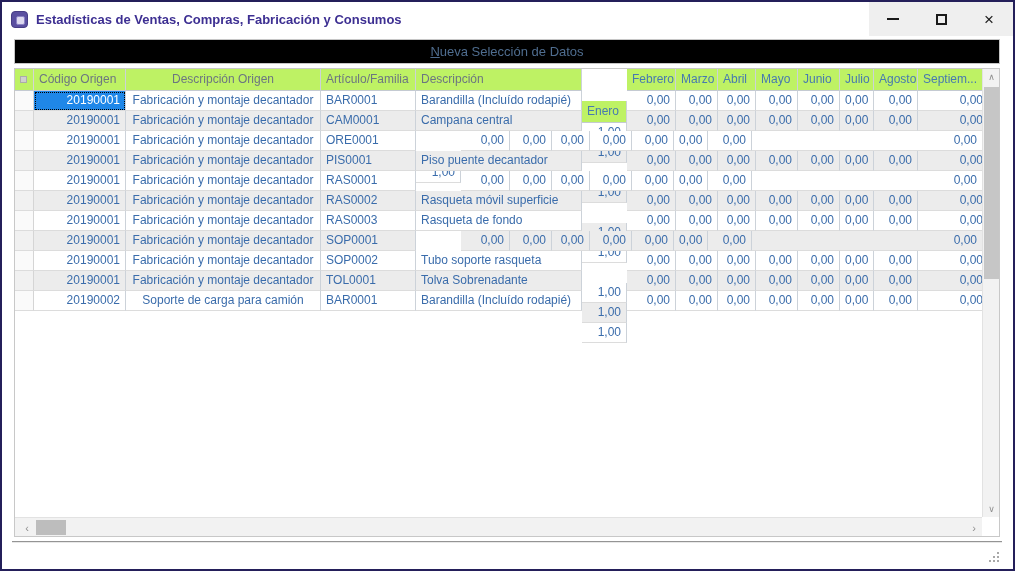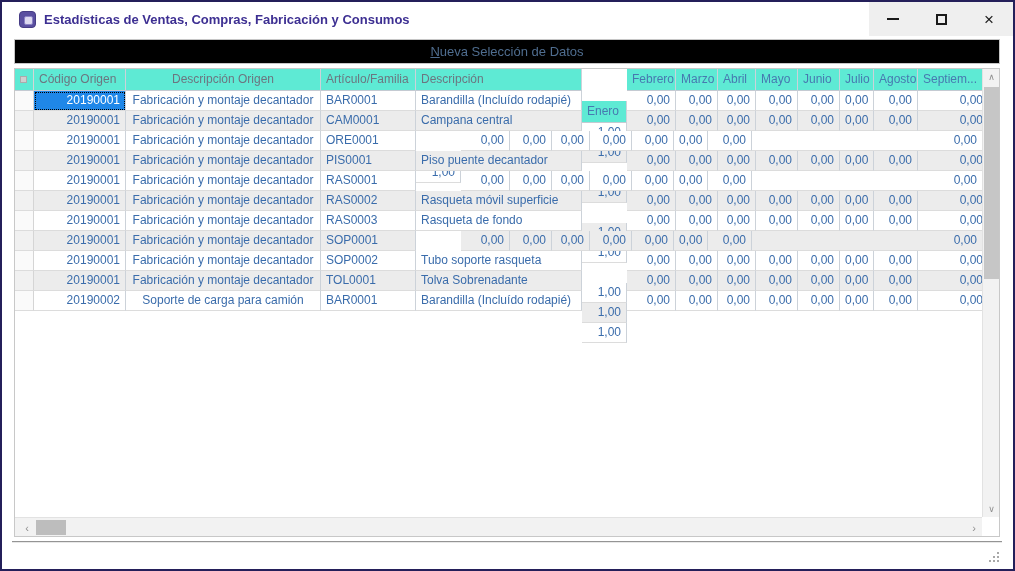--- a/index.html
+++ b/index.html
@@ -10,21 +10,21 @@
     position: relative;
     width: 1015px; height: 571px;
     border: 2px solid #241f5a;
     background: #fff;
     overflow: hidden;
   }
 
   
   .titlebar {
     display: flex; align-items: center;
-    height: 34px; background: #fff; padding-left: 17px;
+    height: 34px; background: #fff; padding-left: 9px;
   }
   .app-icon {
     width: 17px; height: 17px; border-radius: 4px;
     background: #5a4fa0; position: relative; flex: 0 0 auto;
     border: 1px solid #463c85;
   }
   .app-icon::after {
     content: ""; position: absolute; left: 4px; top: 4px;
     width: 7px; height: 7px; border-radius: 2px;
     background: #ddd9f0; border: 1px solid #8b82c4;
@@ -67,21 +67,21 @@
   .grid-row.odd .stub { background: #f1f1f1; }
 
   .cell {
     height: 100%; overflow: hidden; white-space: nowrap;
     border-right: 1px solid #ccd2d9; border-bottom: 1px solid #dcdcdc;
     font-size: 12px; color: #3a6cab; line-height: 19px;
     padding: 0 5px; background: #fff;
   }
   .cell.r { text-align: right; }
   .hdr .cell {
-    color: #6c7680; border-bottom: 1px solid #c4cad2; background: #5eead4;
+    color: #6c7680; border-bottom: 1px solid #c4cad2; background: #bef264;
     line-height: 21px;
   }
   .hdr .cell.mon { color: #4779b0; }
 
   .stub { width: 19px; flex: 0 0 19px; background: #fafafa; border-right: 1px solid #d5d5d5; padding: 0; position: relative; }
   .hdr .stub .marker {
     position: absolute; left: 5px; top: 7px; width: 7px; height: 7px;
     background: #cfcfcf; border: 1px solid #ababab;
   }
 

